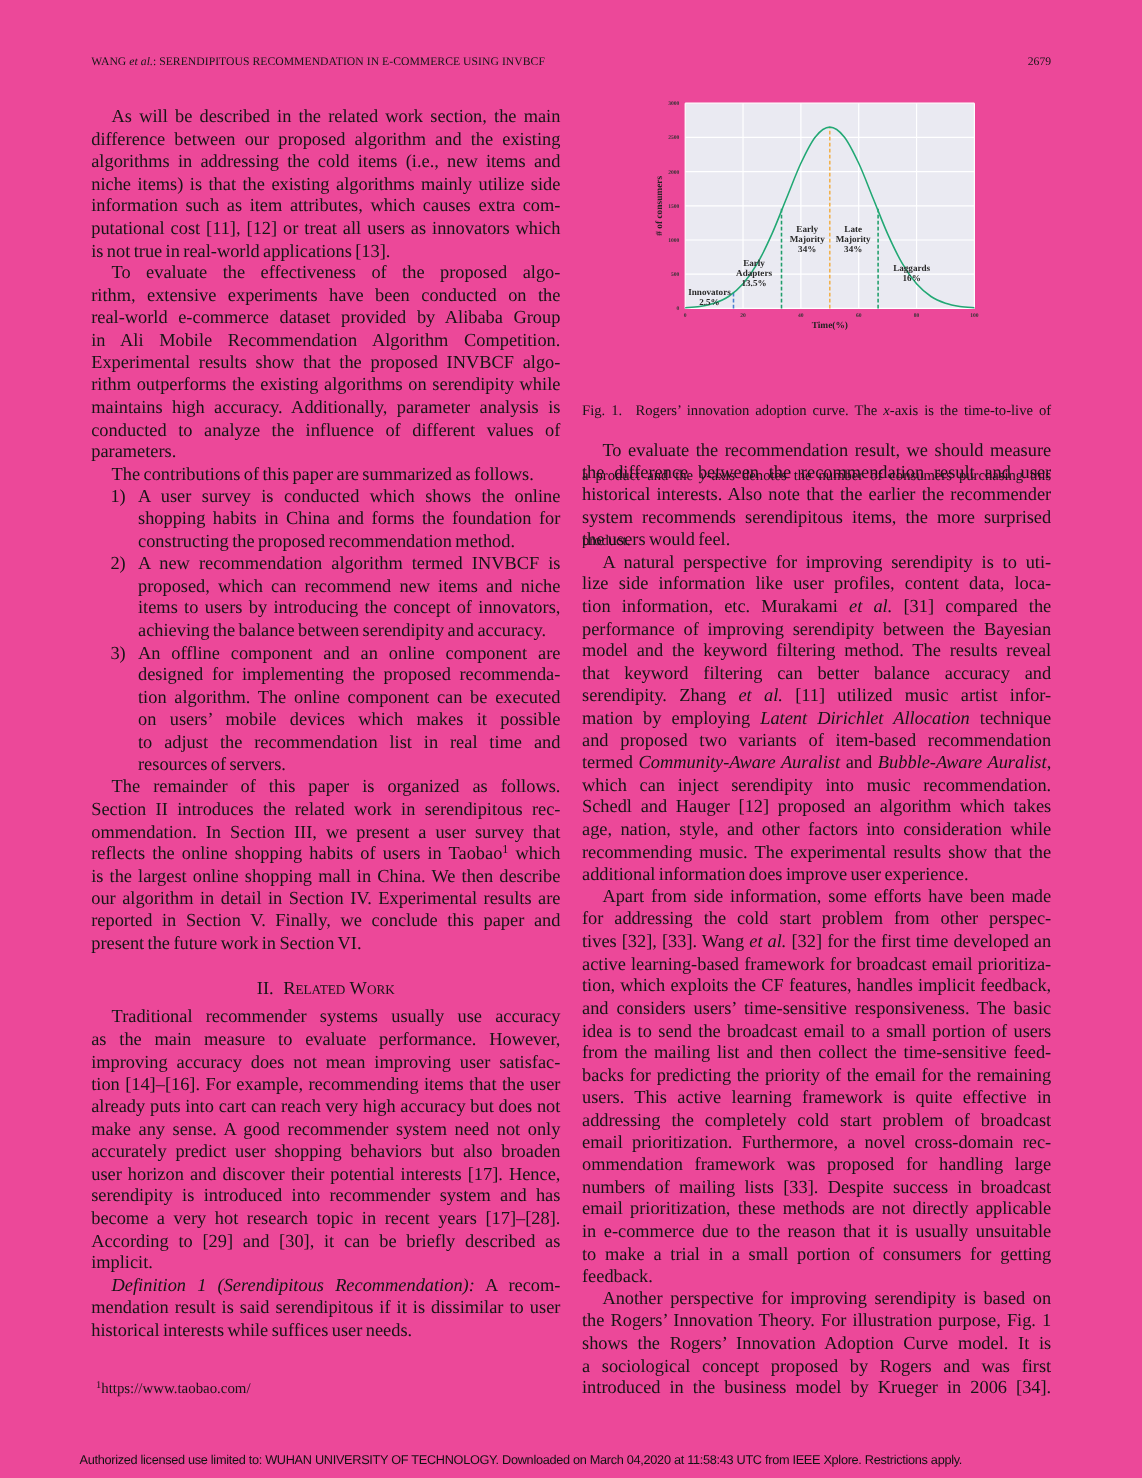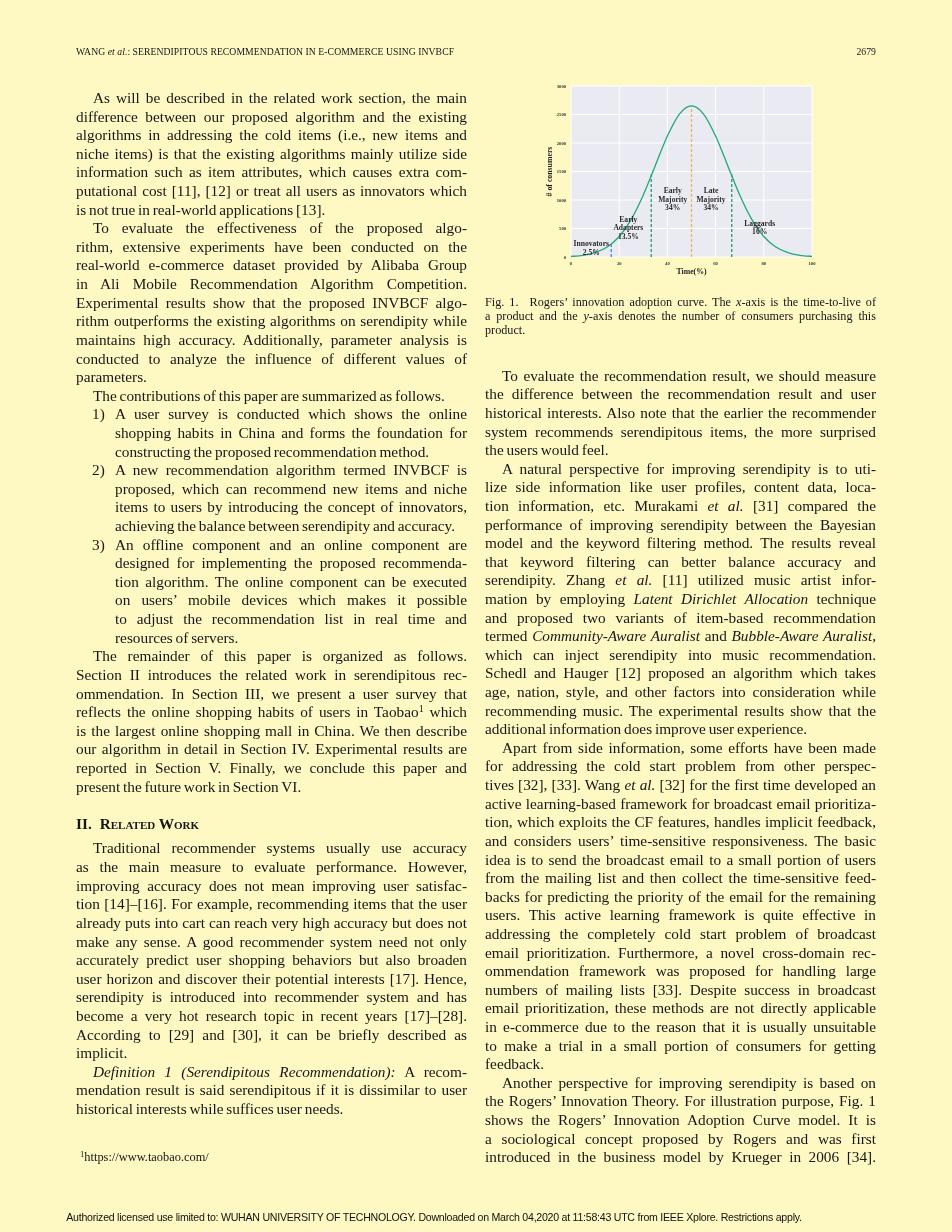--- a/index.html
+++ b/index.html
@@ -1,17 +1,17 @@
 <!DOCTYPE html>
 <html><head>
 <meta charset="utf-8">
 <style>
   html, body { margin: 0; padding: 0; background: #ffffff; }
   .page {
-    position: relative; width: 952px; height: 1232px; background: #fef9c3;
+    position: relative; width: 952px; height: 1232px; background: #ec4899;
     overflow: hidden; color: #161616; font-family: "Liberation Serif", serif;
   }
   .running-head {
     position: absolute; top: 46px; left: 76px; width: 800px; height: 12px;
     font-size: 9.7px; line-height: 12px; letter-spacing: 0.05px;
   }
   .running-head .title { position: absolute; left: 0; top: 0; white-space: nowrap; }
   .running-head .pageno { position: absolute; right: 0; top: 0; white-space: nowrap; }
   .col {
     position: absolute; width: 391px; font-size: 15.3px; line-height: 18.62px;
@@ -20,38 +20,37 @@
   .col-left { left: 76px; top: 89px; }
   .col-right { left: 485px; top: 366.7px; }
   .ln { text-align: justify; text-align-last: justify; height: 18.62px; overflow: visible; }
   .ln.first { text-indent: 17px; }
   .ln.last { text-align-last: left; }
   .ln i { font-style: italic; }
   sup { font-size: 0.66em; vertical-align: 0.5em; line-height: 0; }
   .li { position: relative; padding-left: 39px; }
   .li .num { position: absolute; left: 16px; top: 0; line-height: 18.62px; }
   .sec-head {
-    text-align: left; margin-top: 19.3px; margin-bottom: 5.4px; height: 18.62px;
+    text-align: center; margin-top: 19.3px; margin-bottom: 5.4px; height: 18.62px;
     word-spacing: 0;
-    font-weight: bold;
   }
   .sec-head .sec-num { margin-right: 8px; }
   .sec-head .sec-title { font-variant: small-caps; }
   .footnote {
     position: absolute; left: 80px; top: 1150px; font-size: 12.4px; line-height: 15px;
     white-space: nowrap;
   }
   .footnote sup { font-size: 0.7em; }
   .figure { position: absolute; left: 540px; top: 78px; width: 290px; height: 200px; }
   .figure svg { display: block; }
   .caption {
     position: absolute; left: 485px; top: 294.6px; width: 391px;
     font-size: 12.2px; line-height: 14.3px; word-spacing: -0.8px;
   }
-  .caption .ln { height: 14.3px; }
+  .caption .ln { height: 14.3px; margin-top: 40px; }
   .footer {
     position: absolute; left: 0; top: 1210px; width: 868px; text-align: center;
     font-family: "Liberation Sans", sans-serif; font-size: 10.6px; line-height: 14px;
     letter-spacing: -0.25px; white-space: nowrap; color: #111;
   }
 </style>
 </head>
 <body>
 
 <div class="page">

